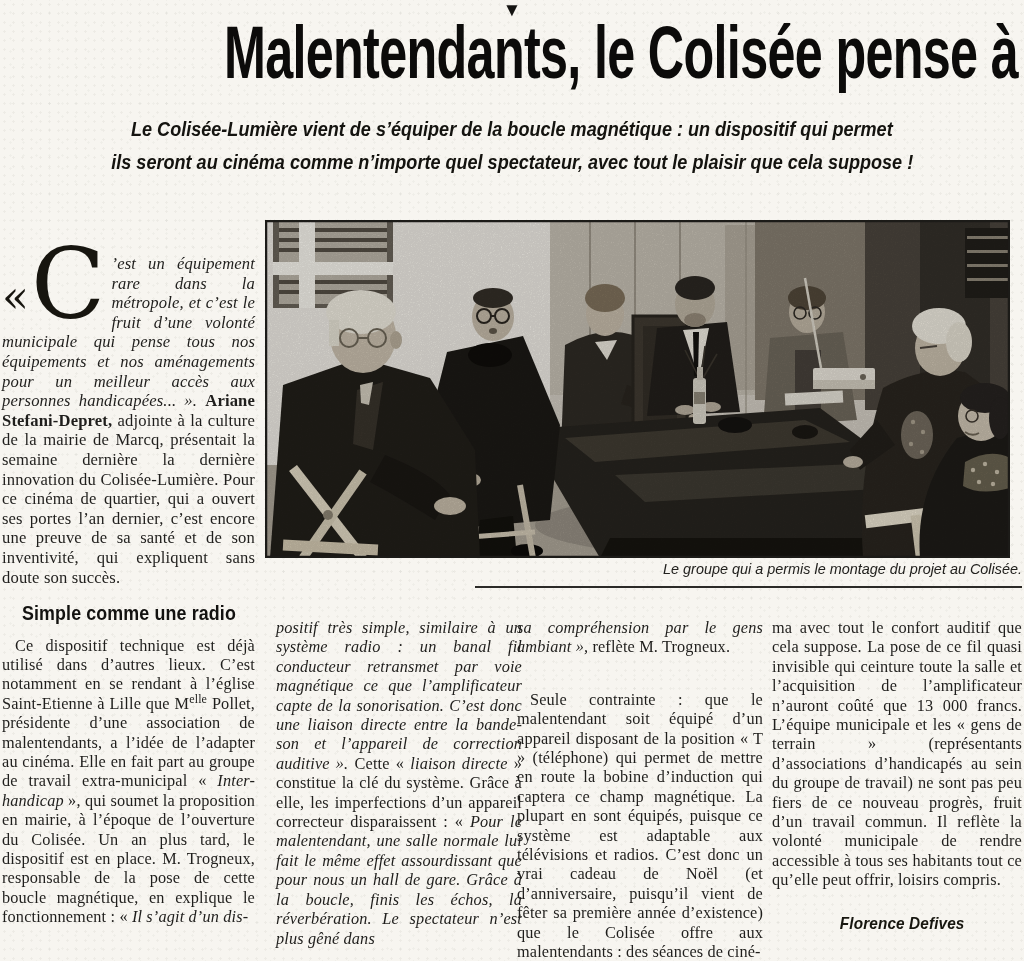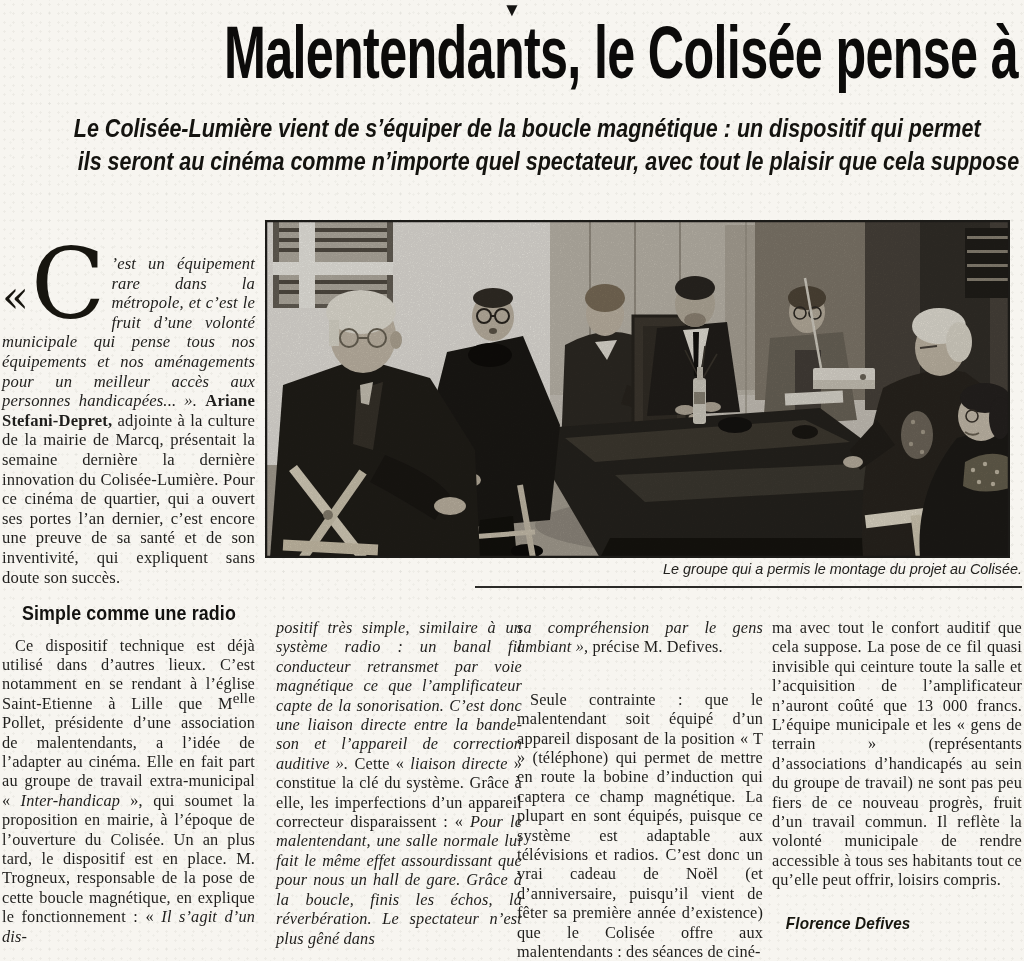--- a/index.html
+++ b/index.html
@@ -13,21 +13,21 @@
     color:#1f1e1c;font-family:"Liberation Serif",serif;
   }
   .tri{position:absolute;top:0;left:0;width:100%;text-align:center;
        font-size:19px;color:#141311;line-height:20px;letter-spacing:0;}
   .headline{position:absolute;top:16px;left:0;width:100%;margin:0;text-align:center;}
   .hl-inner{display:inline-block;white-space:nowrap;font-family:"Liberation Sans",sans-serif;
        font-weight:700;font-size:74px;line-height:74px;color:#0c0b0a;
        transform:scaleX(.68);transform-origin:50% 50%;letter-spacing:-1px;}
   .standfirst{position:absolute;top:112px;left:0;width:100%;text-align:center;
        font-family:"Liberation Sans",sans-serif;font-weight:700;font-style:italic;
-       font-size:25px;line-height:33px;color:#14130f;}
+       font-size:21px;line-height:33px;color:#14130f;}
   .sf-line span{display:inline-block;white-space:nowrap;transform:scaleX(.86);transform-origin:50% 50%;}
 
   .photo{position:absolute;left:265px;top:220px;width:745px;height:338px;margin:0;
        background:#cfcac0;}
   .photo svg{display:block;}
   .caption-wrap{position:absolute;left:475px;top:559px;width:547px;text-align:right;
        border-bottom:2px solid #2b2a27;padding-bottom:8px;}
   .cap-inner{display:inline-block;transform:scaleX(.93);transform-origin:100% 50%;
        font-family:"Liberation Sans",sans-serif;font-style:italic;font-size:15.5px;
        line-height:19px;color:#22211e;white-space:nowrap;}
@@ -36,31 +36,31 @@
        letter-spacing:.15px;}
   .col1{left:2px;top:254px;width:253px;}
   .col2{left:252px;width:246px;margin-left:24px;}
   .col3{left:517px;width:246px;}
   .col4{left:772px;width:250px;}
   .body-p{margin:0;}
   .indent{text-indent:13px;}
   .gap{margin-top:33px;}
   .it{font-style:italic;}
   .bold{font-weight:700;}
-  sup{font-size:15px;vertical-align:super;line-height:0;}
+  sup{font-size:12px;vertical-align:super;line-height:0;}
 
   .lead{margin:0;font-size:16.6px;line-height:19.6px;}
   .dropbox{float:left;height:62px;display:flex;align-items:flex-end;padding:2px 6px 0 0;}
   .guill{font-size:44px;line-height:30px;font-family:"DejaVu Serif",serif;color:#17150f;
        margin-right:2px;transform:translateY(-6px);}
   .dcap{font-family:"DejaVu Serif",serif;font-size:97px;line-height:66px;color:#17150f;}
   .subhead{margin:15px 0 13px;text-align:right;}
   .sh-inner{display:inline-block;white-space:nowrap;font-family:"Liberation Sans",sans-serif;
        font-weight:700;font-size:21px;color:#131210;transform:scaleX(.85);transform-origin:50% 50%;}
-  .signature{margin-top:24px;text-align:left;padding-right:4px;}
+  .signature{margin-top:24px;text-align:center;padding-right:4px;}
   .signature span{display:inline-block;font-family:"Liberation Sans",sans-serif;
        font-weight:700;font-style:italic;font-size:17px;color:#17160f;
        transform:scaleX(.9);transform-origin:100% 50%;}
 </style>
 </head>
 <body>
 
 <div class="page">
 
   <div class="tri">▼</div>
@@ -266,21 +266,21 @@
   </div>
 
   <div class="col col2">
     <p class="body-p">
       <span class="it">positif très simple, similaire à un système radio : un banal fil conducteur retransmet par voie magnétique ce que l’amplificateur capte de la sonorisation. C’est donc une liaison directe entre la bande-son et l’appareil de correction auditive ». </span><span>Cette « </span><span class="it">liaison directe</span><span> » constitue la clé du système. Grâce à elle, les imperfections d’un appareil correcteur disparaissent : « </span><span class="it">Pour le malentendant, une salle normale lui fait le même effet assourdissant que pour nous un hall de gare. Grâce à la boucle, finis les échos, la réverbération. Le spectateur n’est plus gêné dans</span>
     </p>
   </div>
 
   <div class="col col3">
     <p class="body-p">
-      <span class="it">sa compréhension par le gens ambiant », </span><span>précise M. Defives.</span>
+      <span class="it">sa compréhension par le gens ambiant », </span><span>reflète M. Trogneux.</span>
     </p>
     <p class="body-p indent gap">
       <span>Seule contrainte : que le malentendant soit équipé d’un appareil disposant de la position « T » (téléphone) qui permet de mettre en route la bobine d’induction qui captera ce champ magnétique. La plupart en sont équipés, puisque ce système est adaptable aux télévisions et radios. C’est donc un vrai cadeau de Noël (et d’anniversaire, puisqu’il vient de fêter sa première année d’existence) que le Colisée offre aux malentendants : des séances de ciné-</span>
     </p>
   </div>
 
   <div class="col col4">
     <p class="body-p">
       <span>ma avec tout le confort auditif que cela suppose. La pose de ce fil quasi invisible qui ceinture toute la salle et l’acquisition de l’amplificateur n’auront coûté que 13 000 francs. L’équipe municipale et les « gens de terrain » (représentants d’associations d’handicapés au sein du groupe de travail) ne sont pas peu fiers de ce nouveau progrès, fruit d’un travail commun. Il reflète la volonté municipale de rendre accessible à tous ses habitants tout ce qu’elle peut offrir, loisirs compris.</span>
     </p>

